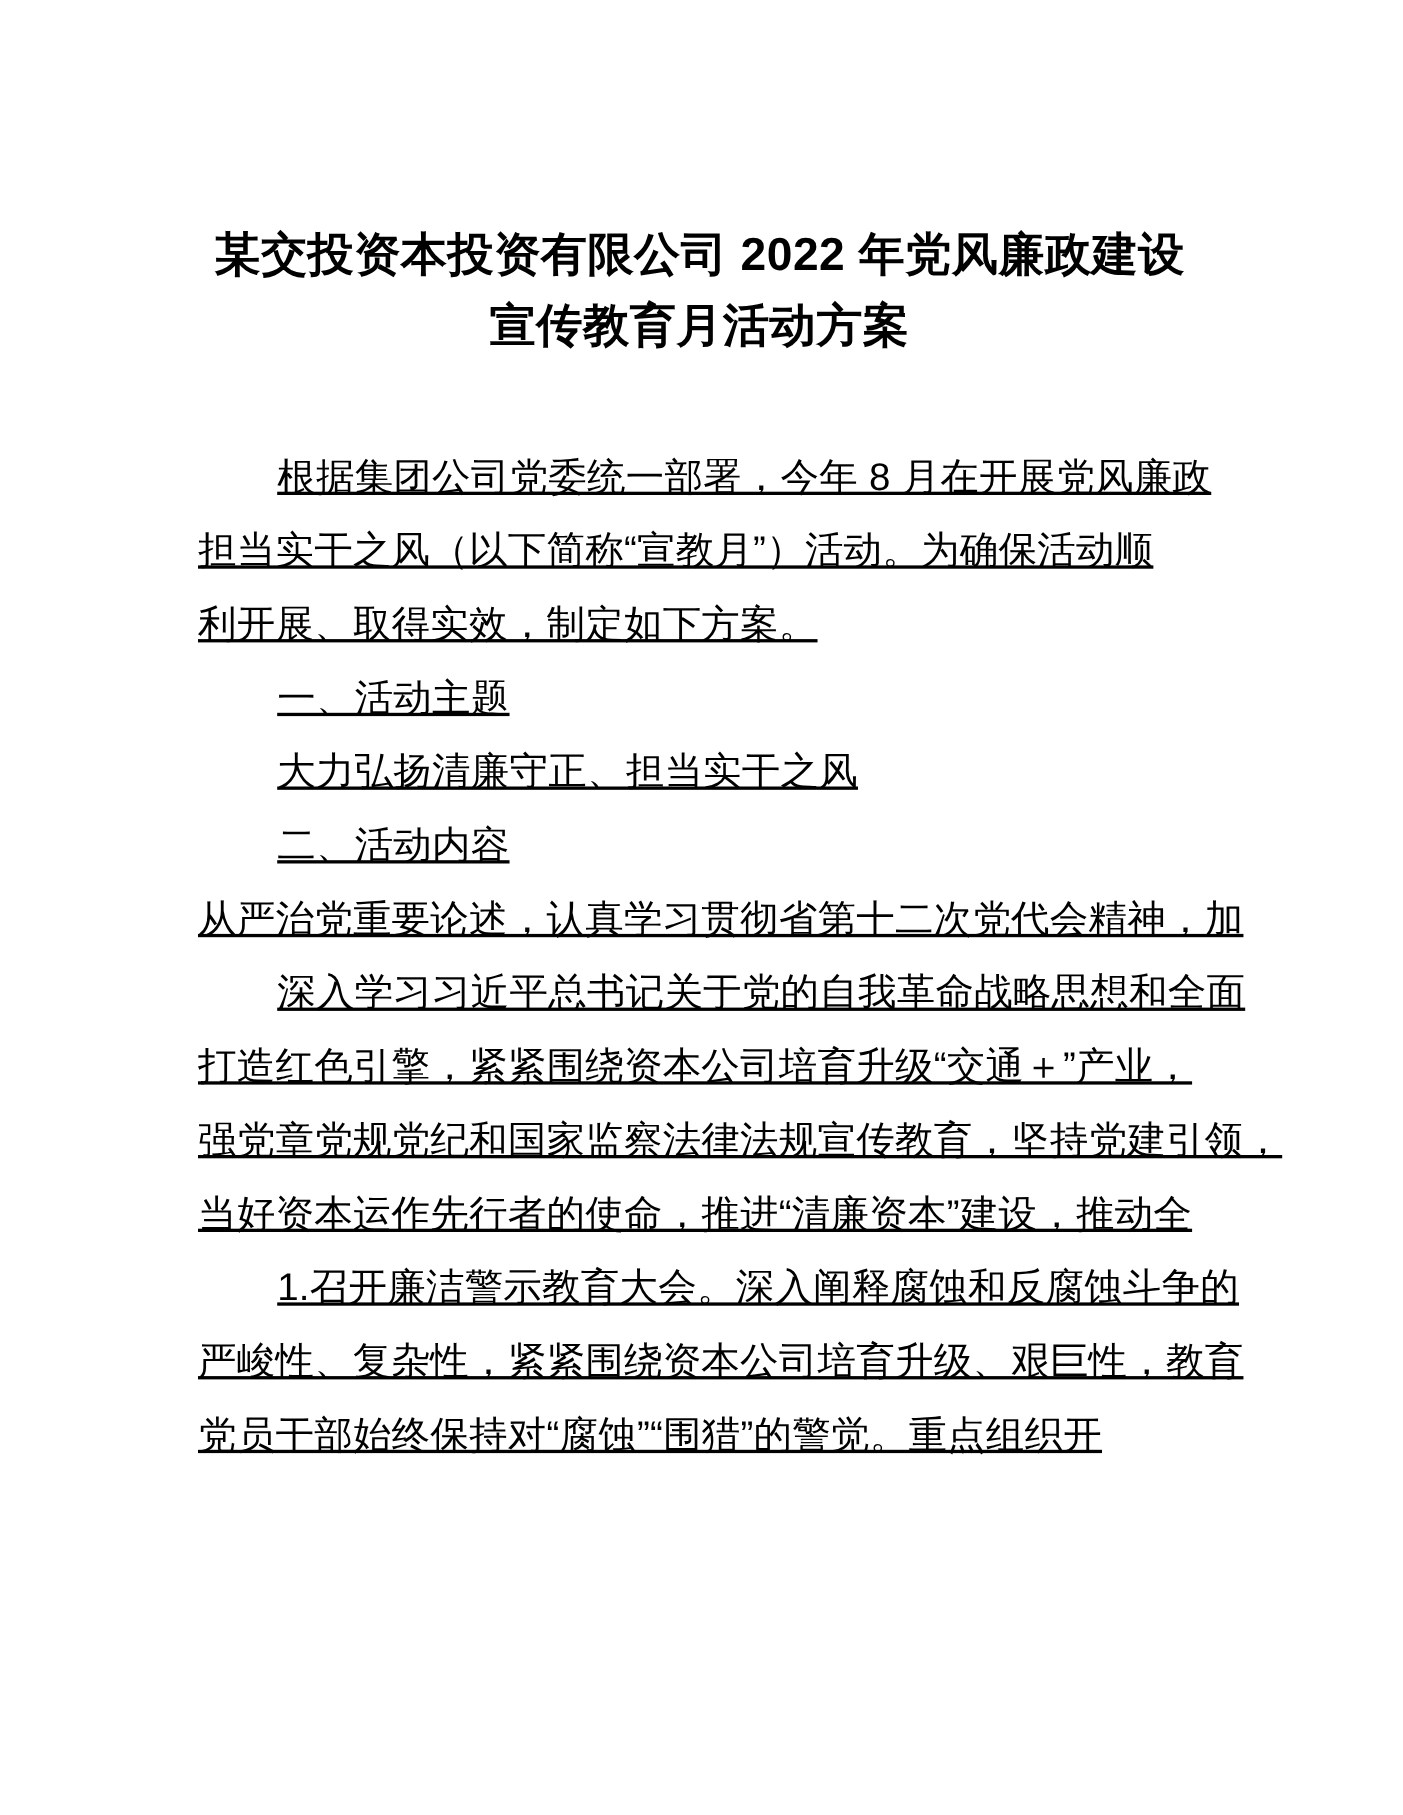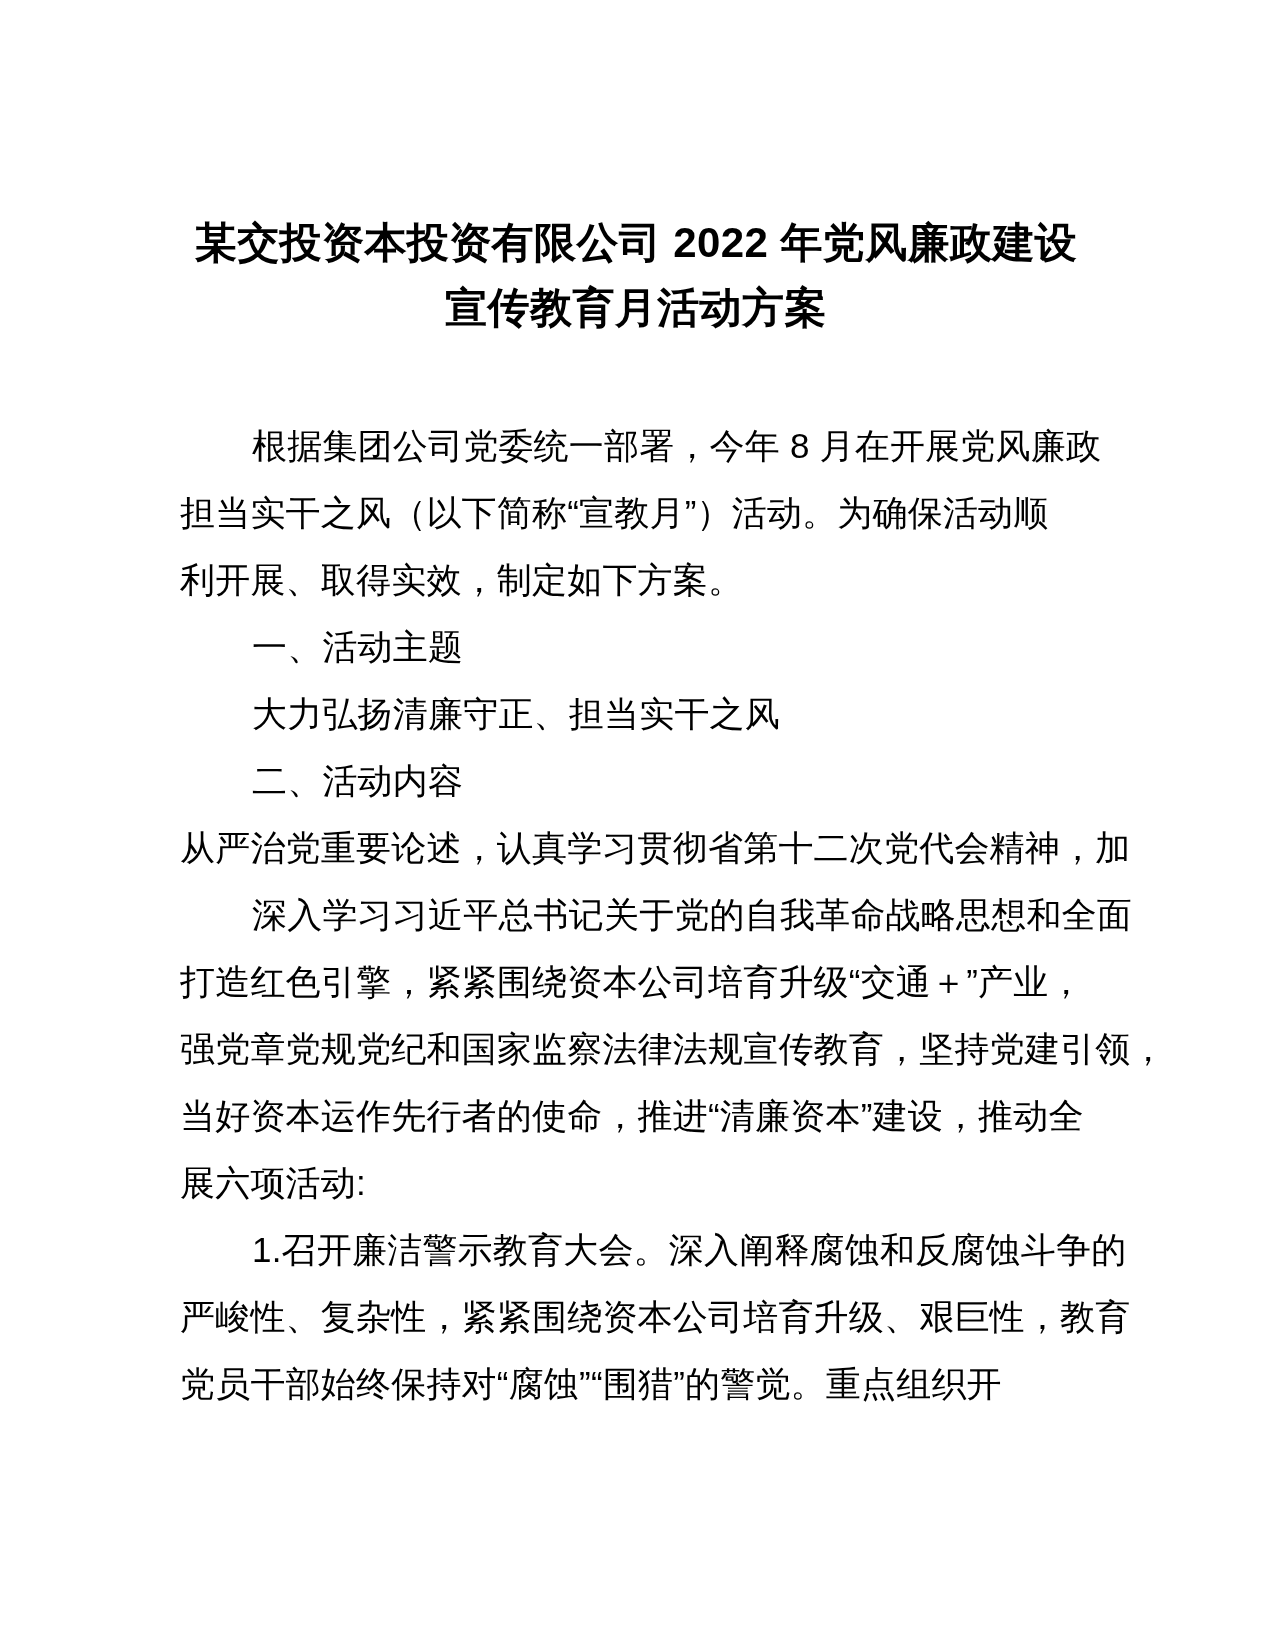--- a/index.html
+++ b/index.html
@@ -16,21 +16,21 @@
     position: relative;
     width: 1275px;
     height: 1650px;
     background: #ffffff;
     overflow: hidden;
     box-sizing: border-box;
   }
   .content {
     position: absolute;
     left: 180px;
-    top: 12px;
+    top: 0;
     width: 912px;
   }
   .doc-title {
     margin: 0;
     padding: 0;
     text-align: center;
     font-weight: bold;
     font-size: 42px;
     line-height: 65px;
     letter-spacing: 0.4px;
@@ -48,20 +48,21 @@
     font-size: 35px;
     line-height: 67px;
     letter-spacing: 0.2px;
     text-align: justify;
     text-justify: inter-ideograph;
     white-space: normal;
   }
   .para .ln {
     display: block;
     white-space: nowrap;
+    text-decoration: underline;
   }
   .indent2 {
     padding-left: 72px;
   }
   .indent3 {
     padding-left: 108px;
   }
 </style>
 </head>
 <body>
@@ -93,21 +94,20 @@
       <p class="para">
         <span class="ln indent2">二、活动内容</span>
       </p>
 
       <p class="para">
         <span class="ln">从严治党重要论述，认真学习贯彻省第十二次党代会精神，加</span>
         <span class="ln indent2">深入学习习近平总书记关于党的自我革命战略思想和全面</span>
         <span class="ln">打造红色引擎，紧紧围绕资本公司培育升级“交通＋”产业，</span>
         <span class="ln">强党章党规党纪和国家监察法律法规宣传教育，坚持党建引领，</span>
         <span class="ln">当好资本运作先行者的使命，推进“清廉资本”建设，推动全</span>
-        <span class="ln">展六项活动:</span>
       </p>
 
 
       <p class="para">
         <span class="ln indent2">1.召开廉洁警示教育大会。深入阐释腐蚀和反腐蚀斗争的</span>
         <span class="ln">严峻性、复杂性，紧紧围绕资本公司培育升级、艰巨性，教育</span>
         <span class="ln">党员干部始终保持对“腐蚀”“围猎”的警觉。重点组织开</span>
       </p>
 
     </div>

